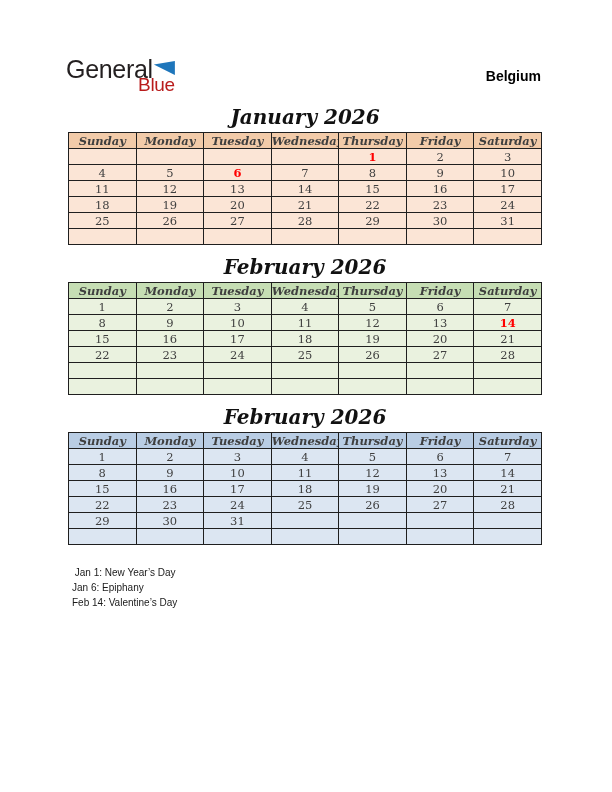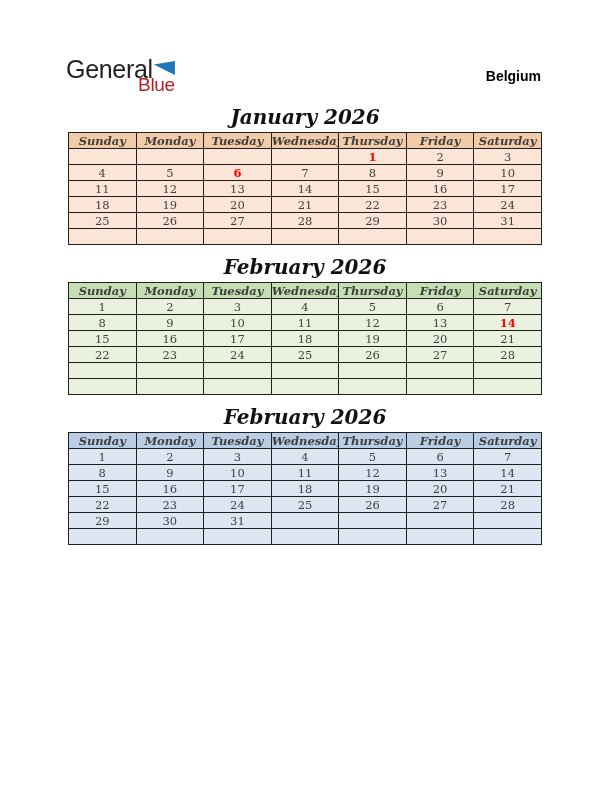--- a/index.html
+++ b/index.html
@@ -356,14 +356,15 @@
             <td></td>
             <td></td>
             <td></td>
             <td></td>
             <td></td>
           </tr>
         </tbody>
       </table>
   </div>
 
+  <div class="holiday-notes"><div> Jan 1: New Year’s Day</div><div>Jan 6: Epiphany</div><div>Feb 14: Valentine’s Day</div></div>
 
 </div>
 
 </body></html>

